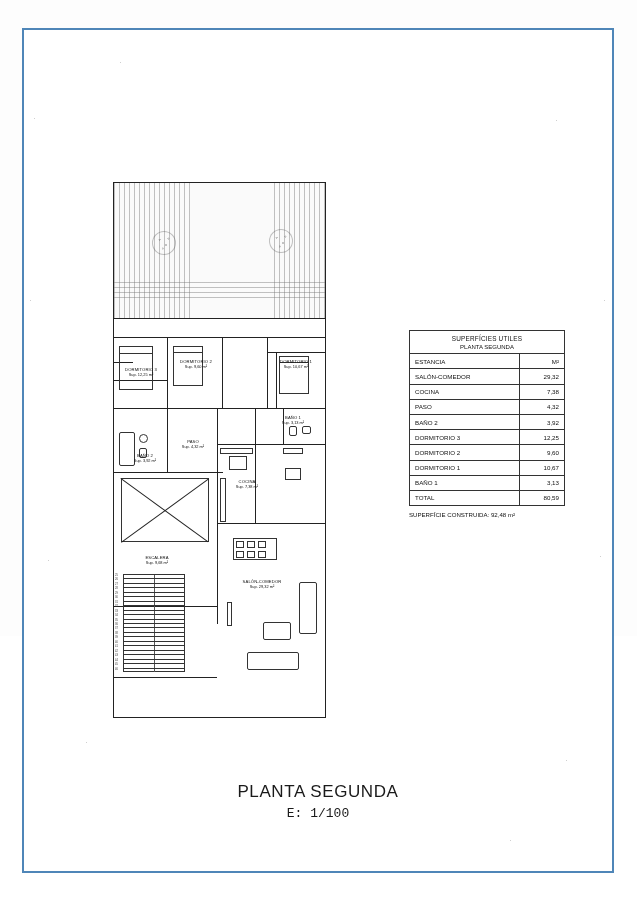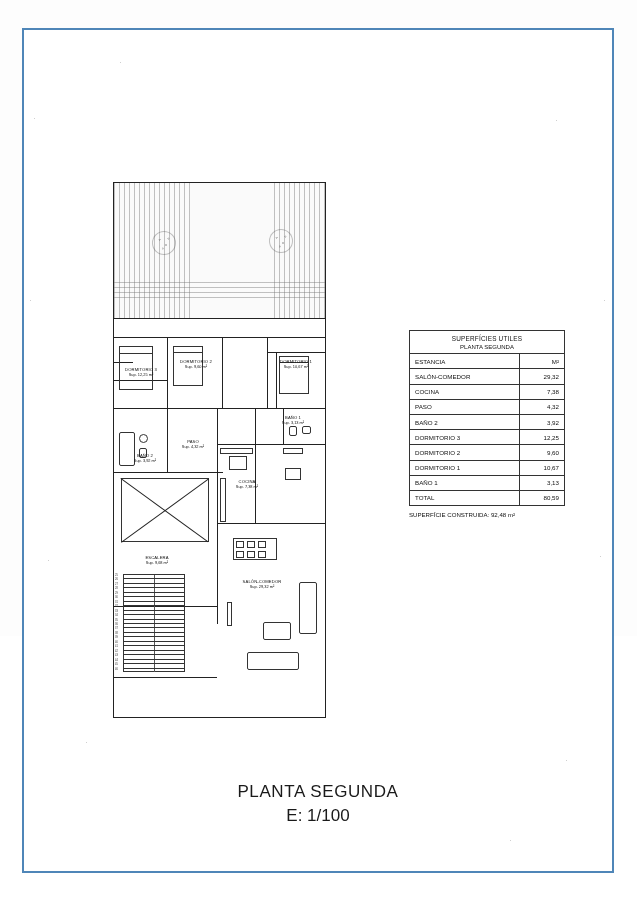--- a/index.html
+++ b/index.html
@@ -130,21 +130,21 @@
     color:#111;
   }
   
   #caption {
     position:absolute;
     left:0; right:0;
     top:752px;
     text-align:center;
   }
   #caption .l1 { font-size:17px; letter-spacing:.6px; color:#1a1a1a; }
-  #caption .l2 { font-size:17px; margin-top:4px; color:#1a1a1a; }
+  #caption .l2 { font-size:13px; margin-top:4px; color:#1a1a1a;font-family:Liberation Mono, monospace; }
 
   
   .speck { position:absolute; background:#cfcfcf; width:1px; height:1px; }
 </style>
 </head>
 <body>
 
 <div id="page">
 
   <div id="frame">

